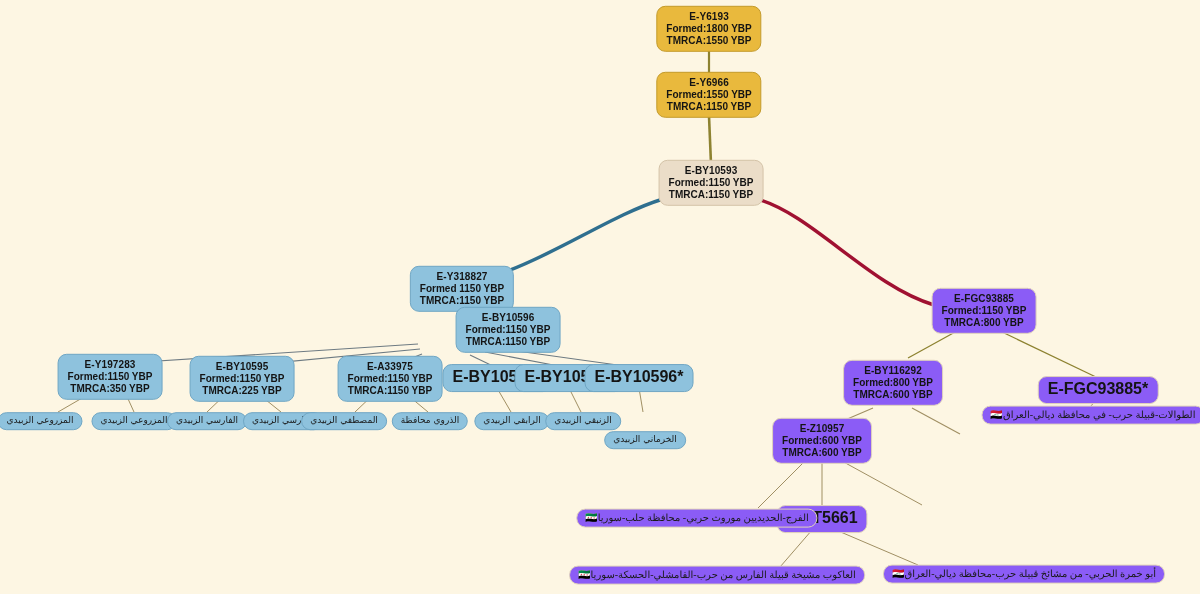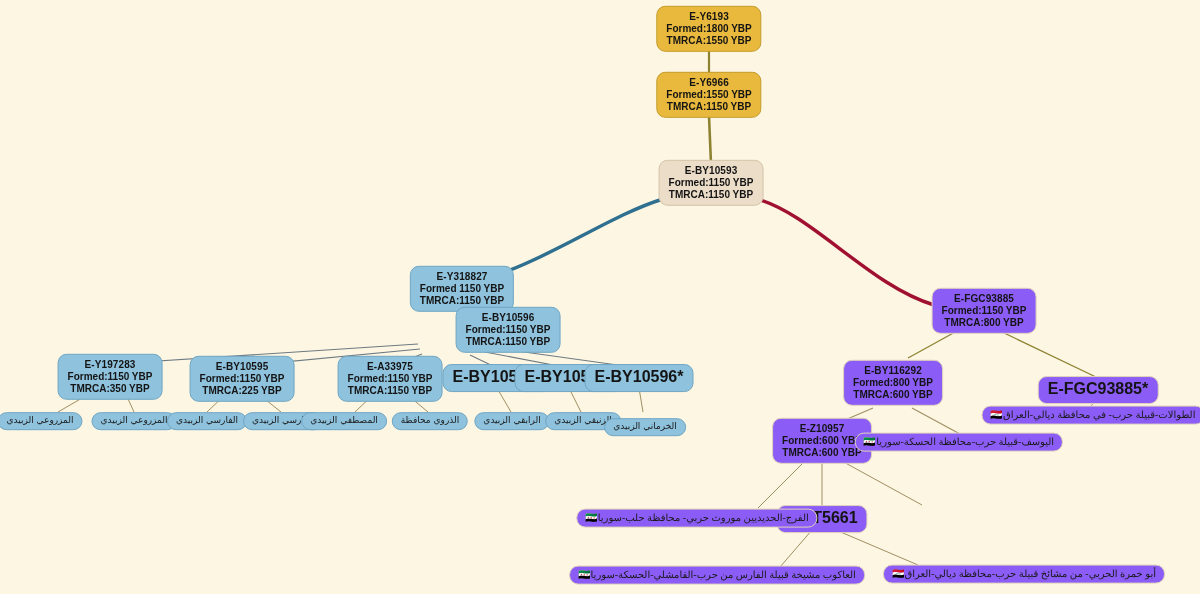--- a/index.html
+++ b/index.html
@@ -189,21 +189,21 @@
   </div>
   <div class="node n-leaf c-blue-leaf blue" style="left:430px;top:421px;">
     <span>الذروي محافظة</span>
   </div>
   <div class="node n-leaf c-blue-leaf blue" style="left:512px;top:421px;">
     <span>الرابقي الزبيدي</span>
   </div>
   <div class="node n-leaf c-blue-leaf blue" style="left:583px;top:421px;">
     <span>الزنبقي الزبيدي</span>
   </div>
-  <div class="node n-leaf c-blue-leaf blue" style="left:645px;top:427px;">
+  <div class="node n-leaf c-blue-leaf blue" style="left:645px;top:440px;">
     <span>الخرماني الزبيدي</span>
   </div>
 
   <div class="node n-multi c-cream-l" style="left:984px;top:311px;">
     <span class="ln ln1">E-FGC93885</span>
     <span class="ln">Formed:1150 YBP</span>
     <span class="ln">TMRCA:800 YBP</span>
   </div>
 
   <div class="node n-multi c-cream-l" style="left:893px;top:383px;">
@@ -224,23 +224,20 @@
   </div>
 
   <div class="node n-pill c-cream-l" style="left:822px;top:519px;">
     <span>E-FT5661</span>
   </div>
 
   <div class="node n-leaf c-cream-l cream" style="left:1093px;top:415px;">
     <span>الطوالات-قبيلة حرب- في محافظة ديالي-العراق🇮🇶</span>
   </div>
 
-  <div class="node n-leaf c-cream-l cream" style="left:959px;top:442px;">
-    <span>اليوسف-قبيلة حرب-محافظة الحسكة-سوريا🇸🇾</span>
-  </div>
 
 
   <div class="node n-leaf c-cream-l cream" style="left:697px;top:518px;">
     <span>الفرج-الحديديين موروث حربي- محافظة حلب-سوريا🇸🇾</span>
   </div>
 
   <div class="node n-leaf c-cream-l cream" style="left:717px;top:575px;">
     <span>العاكوب مشيخة قبيلة الفارس من حرب-القامشلي-الحسكة-سوريا🇸🇾</span>
   </div>
 

